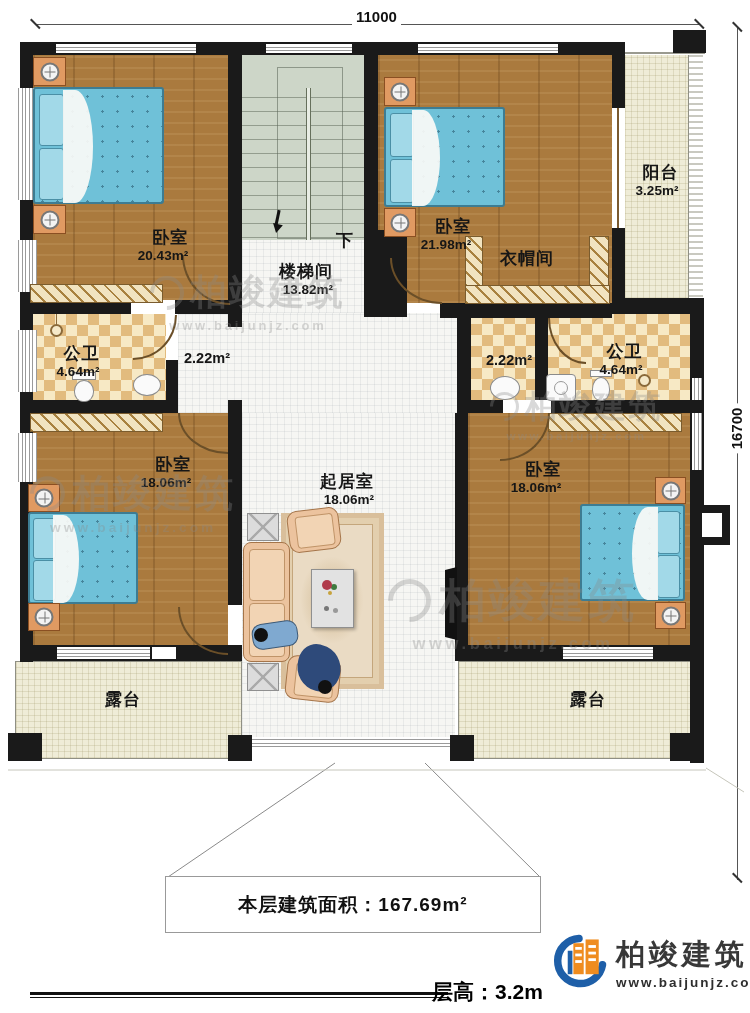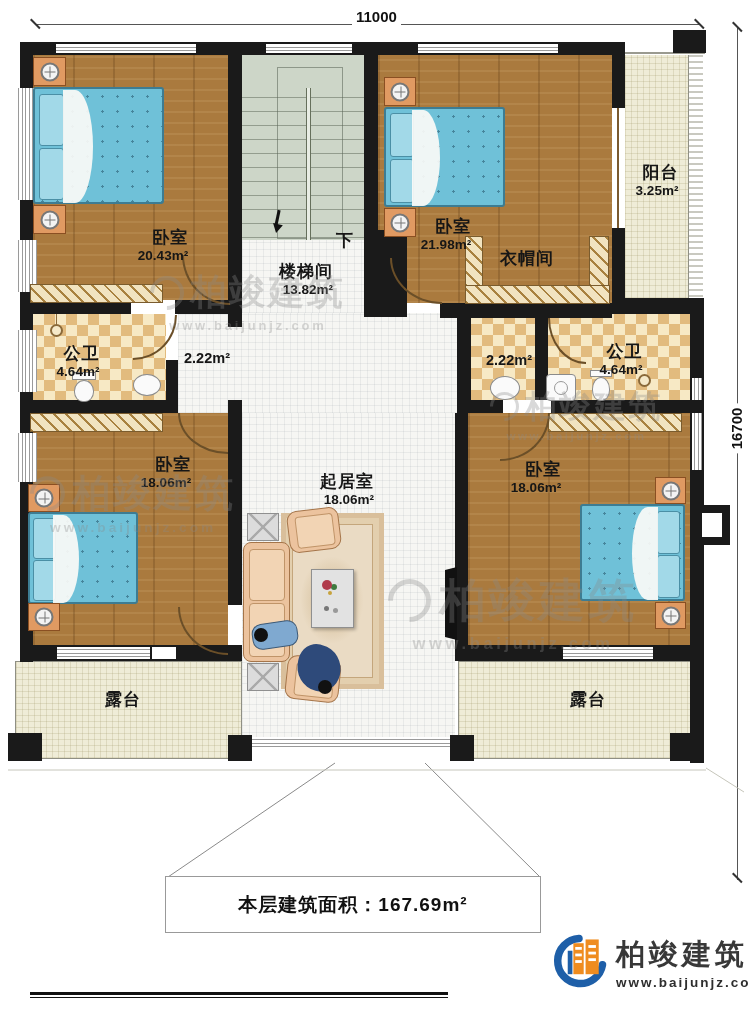--- a/index.html
+++ b/index.html
@@ -324,20 +324,21 @@
     <line x1="425" y1="23" x2="540" y2="137" stroke="#8a8a8a" stroke-width="1"></line>
     <line x1="8" y1="30" x2="706" y2="30" stroke="#c6c6bb" stroke-width="1"></line>
     <line x1="706" y1="28" x2="744" y2="52" stroke="#c6c6bb" stroke-width="1"></line>
   </svg>
 
   <div class="abs" style="left:165px;top:876px;width:376px;height:57px;border:1.5px solid #999;background:#fff;display:flex;align-items:center;justify-content:center;box-sizing:border-box;z-index:10;">
     <span style="font-size:19px;font-weight:bold;color:#111;letter-spacing:1px;">本层建筑面积：167.69m²</span>
   </div>
 
   <div class="abs" style="left:30px;top:992px;width:418px;height:6px;border-top:3px solid #111;border-bottom:1px solid #111;box-sizing:border-box;"></div>
+  <div class="abs" style="left:432px;top:978px;font-size:21px;font-weight:bold;color:#000;">层高：3.2m</div>
 
   <div class="abs" style="left:548px;top:933px;display:flex;align-items:center;gap:6px;">
     <svg width="62" height="58" viewBox="0 0 66 60">
       <path d="M33 5 A 24 24 0 1 0 58 33" fill="none" stroke="#1e5fa8" stroke-width="8" stroke-linecap="round"></path>
       <rect x="27" y="10" width="11" height="33" fill="#ef8c1f"></rect>
       <rect x="40" y="6" width="14" height="37" fill="#ef8c1f"></rect>
       <rect x="21" y="18" width="5" height="25" fill="#1e5fa8"></rect>
       <rect x="29" y="14" width="7" height="3" fill="#fff"></rect>
       <rect x="29" y="21" width="7" height="3" fill="#fff"></rect>
       <rect x="29" y="28" width="7" height="3" fill="#fff"></rect>

